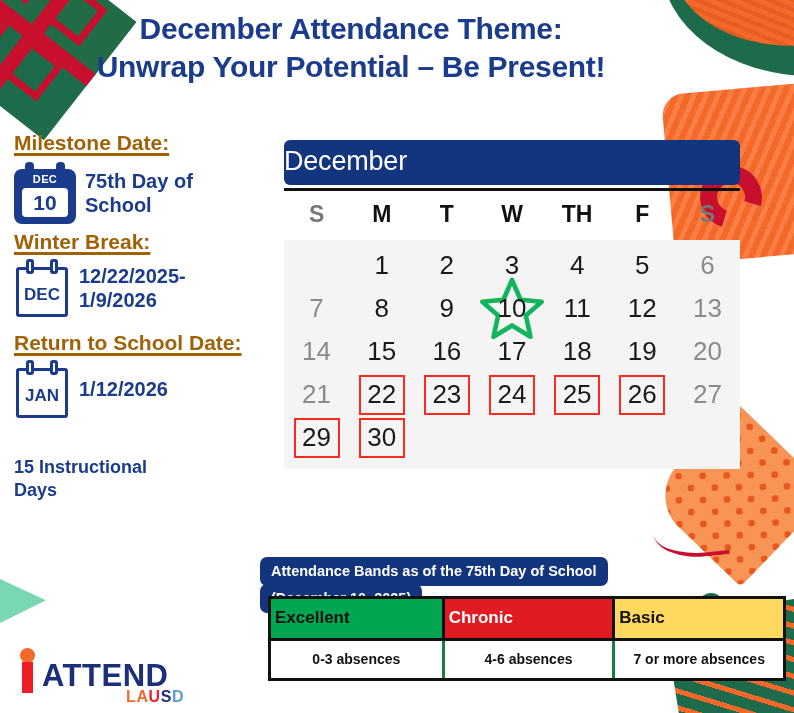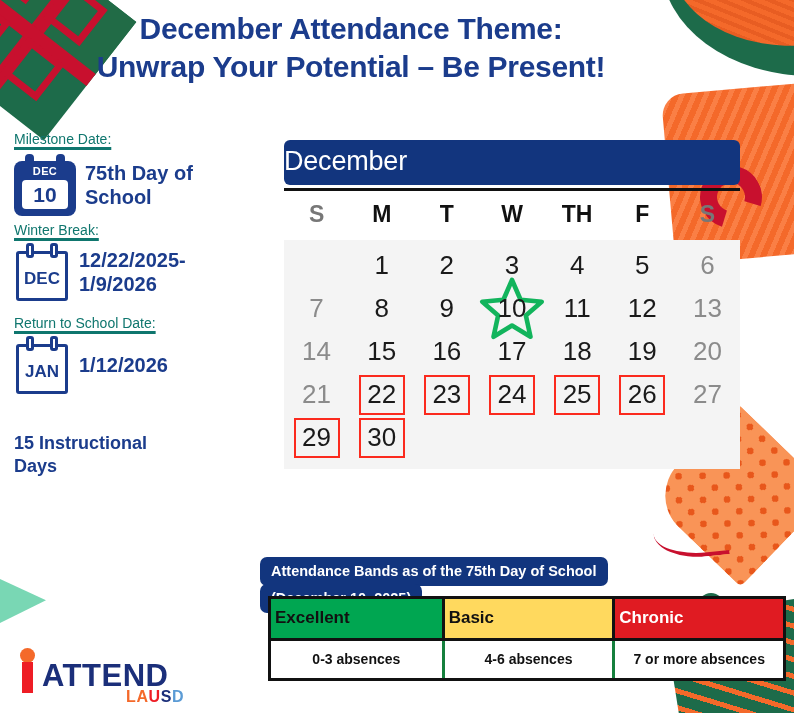--- a/index.html
+++ b/index.html
@@ -67,21 +67,21 @@
   #title {
     position:absolute; left:0; top:10px; width:702px;
     text-align:center; color:#1b3c8c;
     font-weight:800; font-size:30px; line-height:1.27;
     letter-spacing:-0.3px;
   }
   #title .l2 { display:block; }
 
   
   .side-head {
-    color:#0f766e; font-weight:400; font-size:14px;
+    color:#a16207; font-weight:700; font-size:21px;
     text-decoration: underline; text-underline-offset: 3px;
     text-decoration-thickness: 2.5px; white-space: nowrap;
   }
   .side-row { display:flex; align-items:center; gap:9px; }
   .side-text { color:#1b3c8c; font-weight:800; font-size:20px; line-height:1.2; }
 
   
   .cal-filled { position:relative; width:62px; height:62px; flex:0 0 62px; }
   .cal-filled .body { position:absolute; left:0; top:7px; width:62px; height:55px;
       background:#1b3c8c; border-radius:8px; }
@@ -341,22 +341,22 @@
       </div>
   </div>
 
   <div id="bands-banner">
     <span class="b1">Attendance Bands as of the 75th Day of School</span><br>
     <span class="b2">(December 10, 2025)</span>
   </div>
 
   <div id="bands">
       <div class="hcell" style="background: rgb(0, 166, 81); color: rgb(17, 17, 17);">Excellent</div>
+      <div class="hcell" style="background: rgb(224, 27, 34); color: rgb(255, 255, 255);">Chronic</div>
       <div class="hcell" style="background: rgb(255, 217, 94); color: rgb(17, 17, 17);">Basic</div>
-      <div class="hcell" style="background: rgb(224, 27, 34); color: rgb(255, 255, 255);">Chronic</div>
       <div class="bcell">0-3 absences</div>
       <div class="bcell">4-6 absences</div>
       <div class="bcell">7 or more absences</div>
     </div>
 
   <div id="logo">
     <div class="i-dot"></div>
     <div class="i-stem"></div>
     <div class="word">ATTEND</div>
     <div class="lausd"><i style="color: rgb(244, 105, 42);">L</i><i style="color: rgb(244, 105, 42);">A</i><i style="color: rgb(238, 29, 37);">U</i><i style="color: rgb(27, 47, 122);">S</i><i style="color: rgb(91, 155, 213);">D</i></div>

